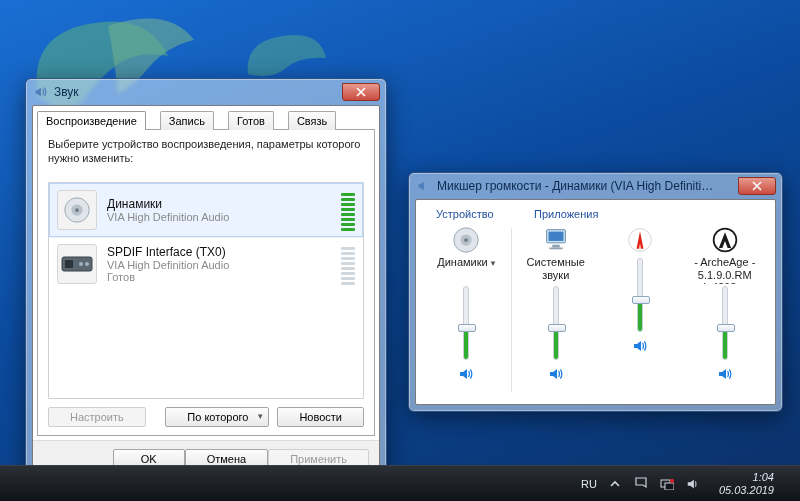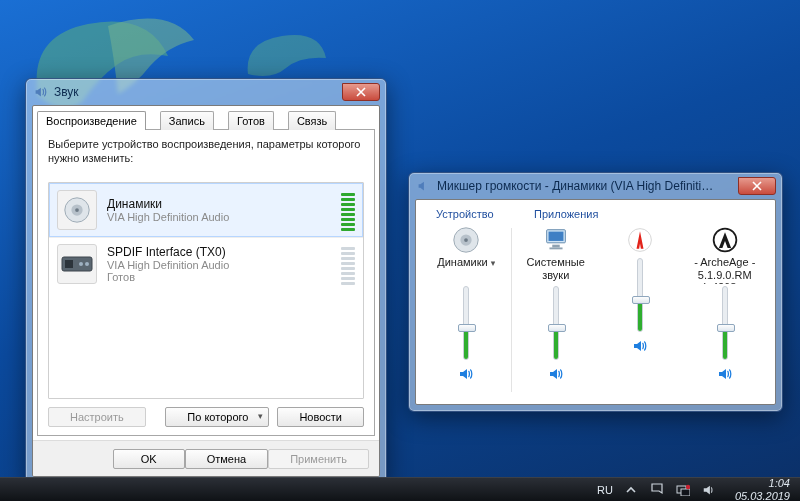--- a/index.html
+++ b/index.html
@@ -79,23 +79,23 @@
   .app-icon { width:32px; height:32px; margin-top:2px; display:flex; align-items:center; justify-content:center; }
   .app-label { height:28px; text-align:center; line-height:1.15; margin-top:0; color:#222; overflow:hidden; }
   .app-label .dd { font-size:9px; color:#555; margin-left:3px; }
   .slider { position:relative; width:6px; height:74px; margin-top:2px; background:#e9edf1; border:1px solid #c7ced6; border-radius:3px; }
   .slider .fill { position:absolute; left:0; right:0; bottom:0; background:#2fae2f; border-radius:0 0 3px 3px; }
   .slider .thumb { position:absolute; left:-6px; width:18px; height:8px; background:linear-gradient(#fdfdfd,#dfe7ef); border:1px solid #8ea6bd; border-radius:2px; }
   .mute { margin-top:6px; color:#1f7fe0; font-size:14px; cursor:pointer; }
 
   
   #taskbar {
-    position:absolute; left:0; right:0; bottom:0; height:24px;
+    position:absolute; left:0; right:0; bottom:0; height:36px;
     background: linear-gradient(#2b2f36,#0f1216); border-top:1px solid #3b4048;
-    display:flex; align-items:center; justify-content:flex-end; padding:0 10px; color:#dfe7ef; font-size:11px;
+    display:flex; align-items:center; justify-content:flex-end; padding:0 26px; color:#dfe7ef; font-size:11px;
   }
   .tray { display:flex; align-items:center; gap:10px; }
   .tray .tray-icon { display:flex; align-items:center; justify-content:center; width:16px; height:16px; opacity:.9; }
   .clock { text-align:right; line-height:1.15; margin-left:8px;font-style:italic; }
 </style>
 </head>
 <body>
 
 <div class="leaf" style="left:18px; top:6px;">
   <svg width="180" height="120" viewBox="0 0 180 120">

